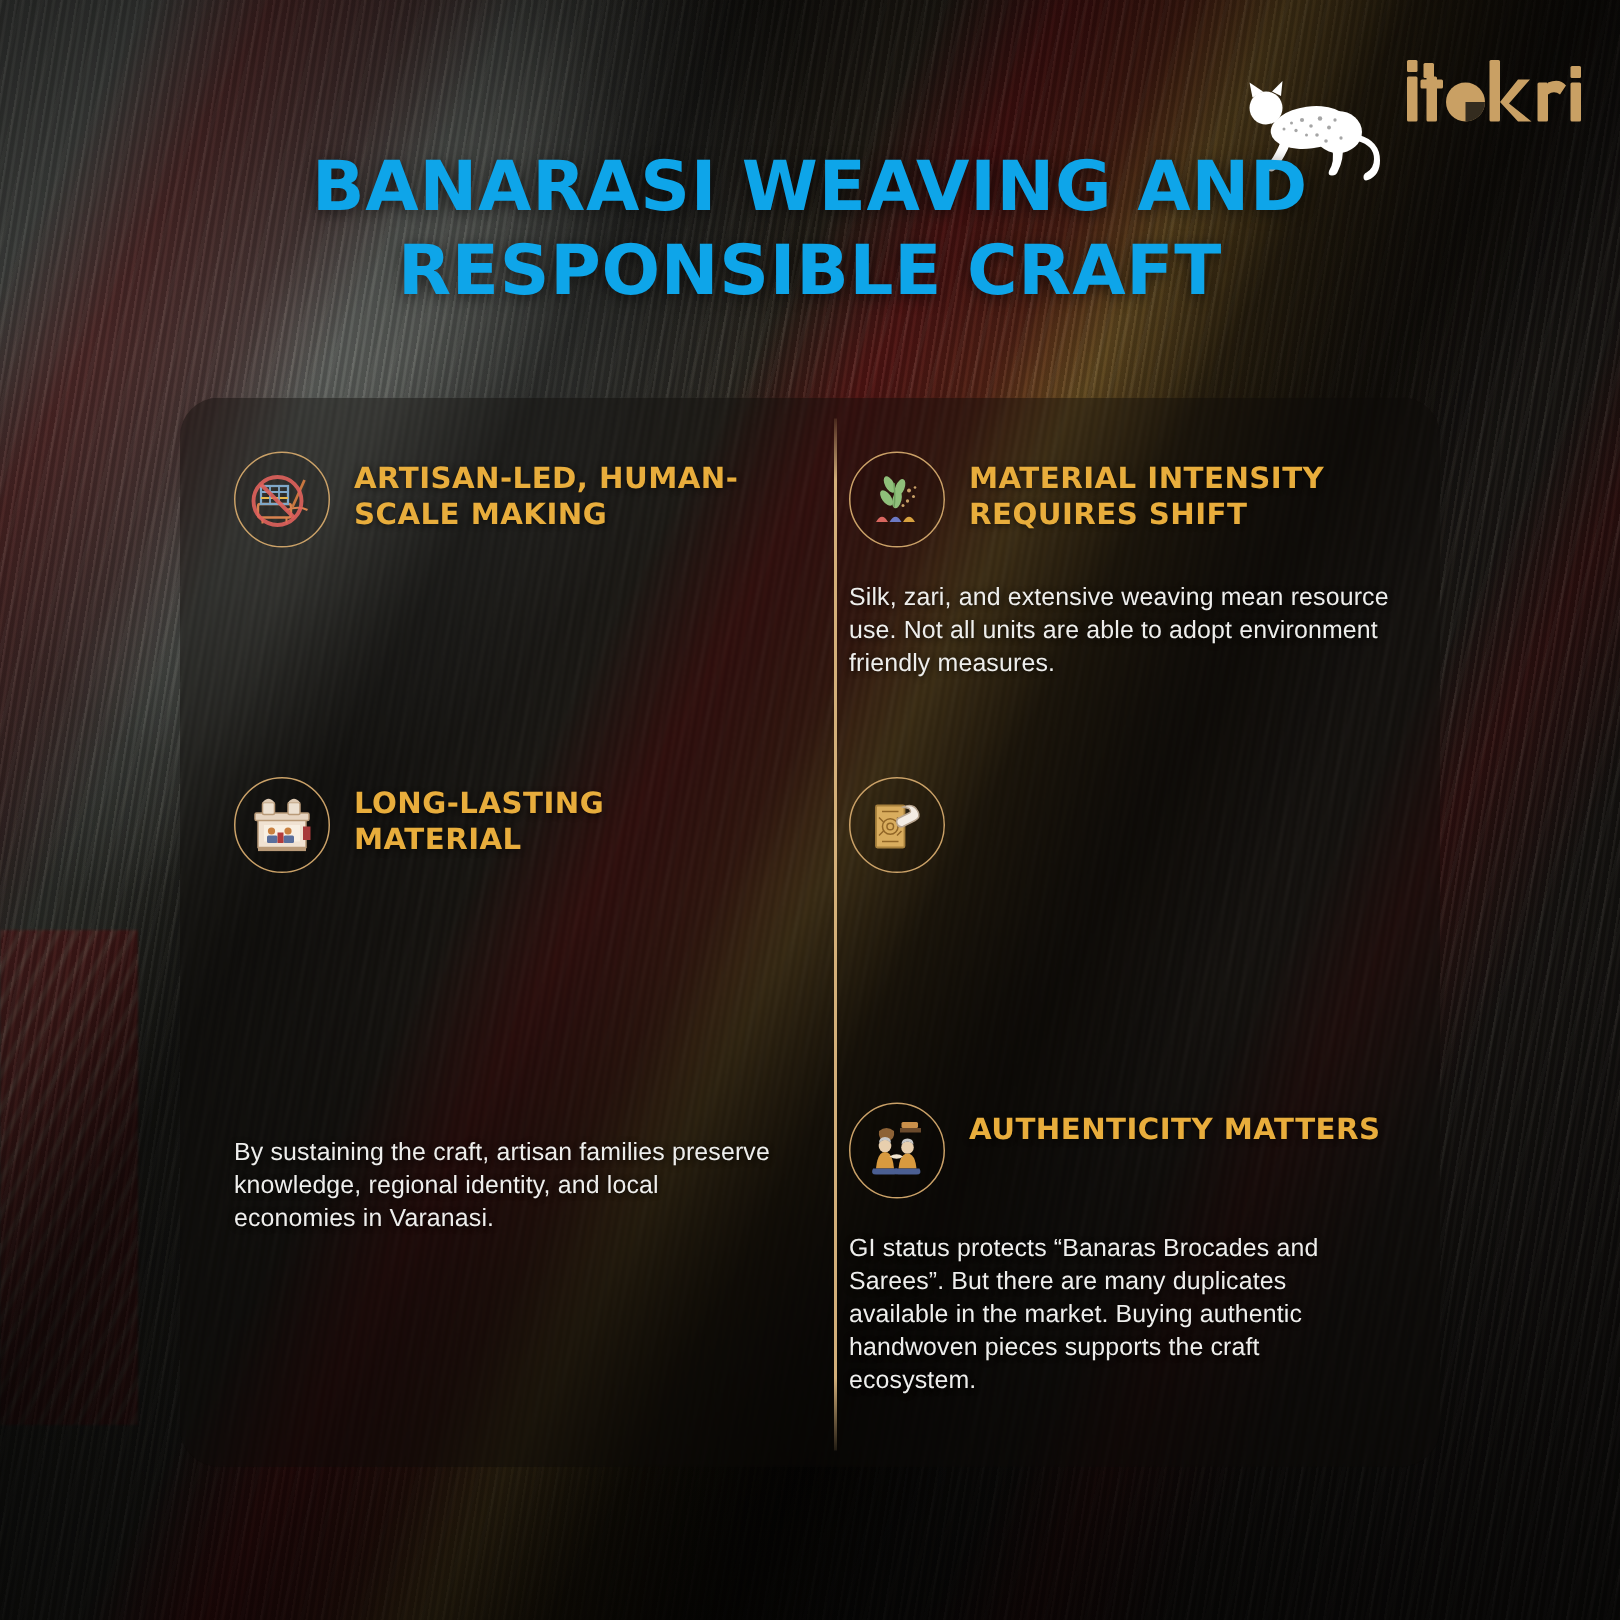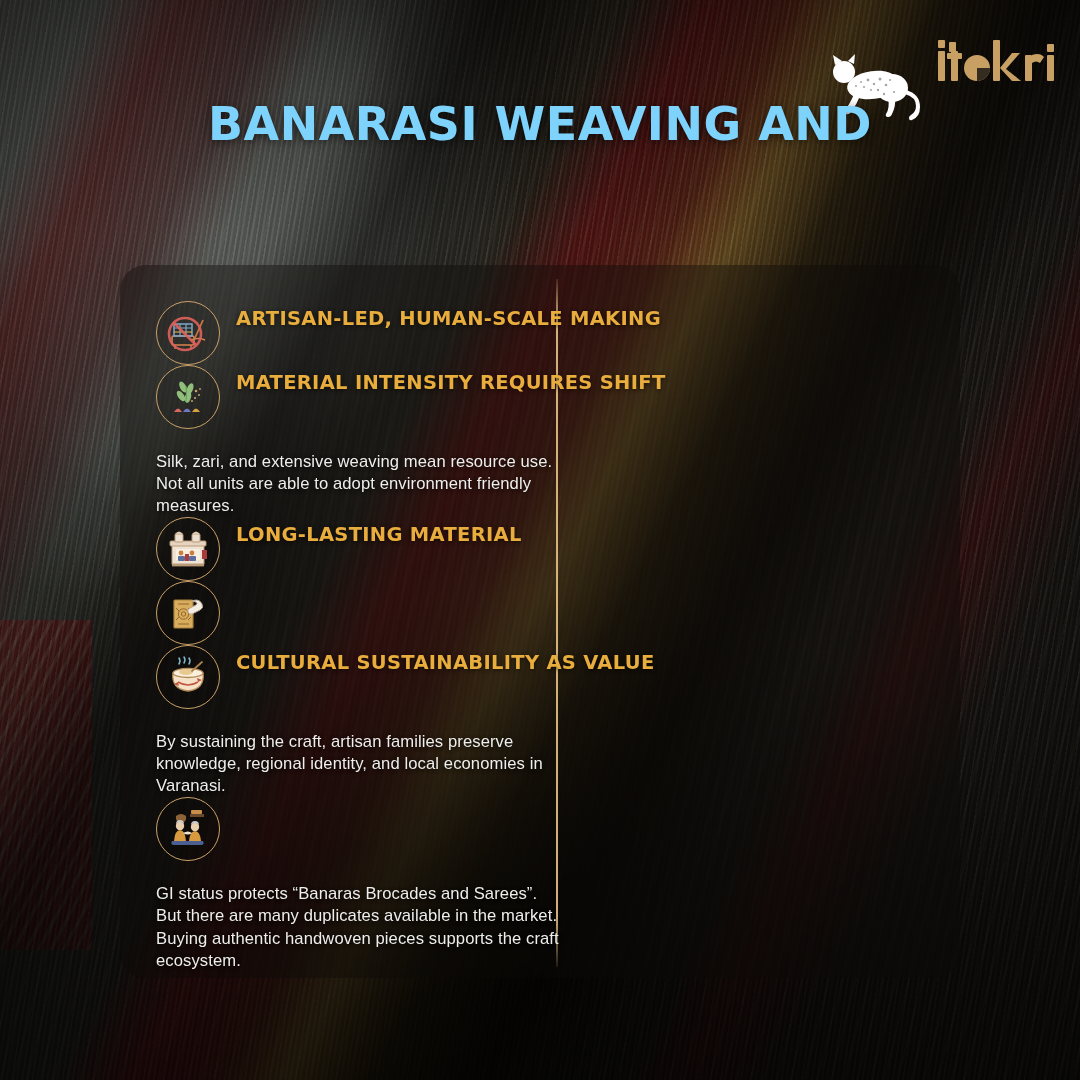--- a/index.html
+++ b/index.html
@@ -118,21 +118,21 @@
     position:absolute;
     left:826px; top:52px;
     width:100px; height:76px;
   }
 
   
   .title {
     position:absolute;
     top:96px; left:0; width:1080px;
     text-align:center;
-    color:#7dd3fc;
+    color:#0ea5e9;
     font-size:46px;
     font-weight:700;
     letter-spacing:.5px;
     line-height:1.22;
     font-family:"DejaVu Sans", sans-serif;
     text-shadow:0 2px 10px rgba(0,0,0,.55);
     z-index:4;
   }
   .title .l1 { display:block; }
   .title .l2 { display:block; }
@@ -145,21 +145,21 @@
     border-radius:26px;
     background:rgba(12,10,8,.40);
     backdrop-filter:blur(1px);
     overflow:hidden;
     z-index:3;
   }
   .panel-inner {
     position:relative;
     width:100%; height:100%;
     display:grid;
-    grid-template-columns:1fr;
+    grid-template-columns:1fr 1fr;
     grid-template-rows:repeat(3, 1fr);
     padding:36px 10px 26px 10px;
   }
   .vdivider {
     position:absolute;
     left:436px; top:14px;
     width:1.6px; height:688px;
     background:linear-gradient(180deg,
       rgba(210,170,110,.15) 0%, rgba(221,184,128,.95) 6%,
       rgba(221,184,128,.95) 93%, rgba(210,170,110,.12) 100%);
@@ -279,20 +279,21 @@
         <rect x="111" y="20" width="7" height="26" rx="1"></rect>
         <rect x="111" y="9" width="7" height="8" rx="1"></rect>
       </g>
 
       <path d="M41 33 L54 33 A13 13 0 0 1 41 46 Z" fill="#1a1713" opacity="0.85"></path>
     </svg>
   </div>
 
   <h1 class="title">
     <span class="l1">BANARASI WEAVING AND</span>
+    <span class="l2">RESPONSIBLE CRAFT</span>
   </h1>
 
   <div class="panel">
     <div class="vdivider"></div>
     <div class="panel-inner">
 
       <div class="feature col-left">
         <div class="feat-head">
           <div class="icon-circle">
             <svg width="46" height="46" viewBox="0 0 46 46">
@@ -381,39 +382,20 @@
                 <path d="M13 14 h11 M13 34 h11"></path>
                 <path d="M11 18 l3 3 M23 18 l3 3 M11 30 l3 -3 M23 30 l3 -3"></path>
               </g>
               <path d="M27 11 q7 -3 10 3 q2 4 -2 6 l-8 4 q-3 1 -4 -2 q-1 -3 2 -4 l6 -3 q2 -1 0 -3 Z" fill="#f3ece3" stroke="#b8a590" stroke-width="1"></path>
             </svg>
           </div>
         </div>
       </div>
 
       <div class="feature col-left">
-        <div class="feat-head">
-          <div class="icon-circle">
-            <svg width="48" height="48" viewBox="0 0 48 48">
-              <g stroke="#7fb6c9" stroke-width="1.5" fill="none" stroke-linecap="round">
-                <path d="M15 11 q2 -3 0 -6"></path>
-                  <path d="M20 10 q2 -3 0 -6"></path>
-                  <path d="M25 11 q2 -3 0 -6"></path>
-              </g>
-              <path d="M9 20 q15 -8 30 0 q2 16 -15 18 q-17 -2 -15 -18 Z" fill="#f5e2c8" stroke="#b58d5c" stroke-width="1.3"></path>
-              <ellipse cx="24" cy="20" rx="15" ry="4.5" fill="#fbf0dd" stroke="#b58d5c" stroke-width="1.3"></ellipse>
-              <ellipse cx="22" cy="19" rx="7" ry="3" fill="#e8c98f"></ellipse>
-              <path d="M28 18 L38 9" stroke="#a8814d" stroke-width="1.8" stroke-linecap="round"></path>
-              <path d="M14 29 q10 6 20 0" fill="none" stroke="#c0563f" stroke-width="1.6"></path>
-              <path d="M34 29 l-1 -4 l5 2 Z" fill="#c0563f"></path>
-              <path d="M14 29 l1 4 l-5 -2 Z" fill="#c0563f"></path>
-            </svg>
-          </div>
-          <div class="feat-title">CULTURAL SUSTAINABILITY AS VALUE</div>
-        </div>
         <p class="feat-body">By sustaining the craft, artisan families preserve knowledge, regional identity, and local economies in Varanasi.</p>
       </div>
 
       <div class="feature col-right">
         <div class="feat-head">
           <div class="icon-circle">
             <svg width="48" height="48" viewBox="0 0 48 48">
 
               <rect x="26" y="9" width="14" height="3" fill="#6b4a2c"></rect>
               <rect x="27" y="5" width="11" height="4" rx="1" fill="#c98f4a"></rect>
@@ -426,20 +408,21 @@
               <path d="M8 36 h16 q2 4 -2 4 h-12 q-4 0 -2 -4 Z" fill="#4b5f93"></path>
 
               <circle cx="31" cy="22" r="4.2" fill="#e8cfae"></circle>
               <path d="M27 20 q4 -4 8 0 q0 -4 -4 -4 q-4 0 -4 4 Z" fill="#c9c9c9"></path>
               <path d="M25 36 q1 -10 6 -10 q5 0 6 10 Z" fill="#d89a3f"></path>
               <path d="M23 36 h16 q2 4 -2 4 h-12 q-4 0 -2 -4 Z" fill="#4b5f93"></path>
 
               <path d="M19 28 q5 -3 9 0 q-4 3 -9 0 Z" fill="#f0e4d0"></path>
             </svg>
           </div>
+          <div class="feat-title">AUTHENTICITY MATTERS</div>
         </div>
         <p class="feat-body">GI status protects “Banaras Brocades and Sarees”. But there are many duplicates available in the market. Buying authentic handwoven pieces supports the craft ecosystem.</p>
       </div>
 
     </div>
   </div>
 
 </div>
 
 </body></html>

